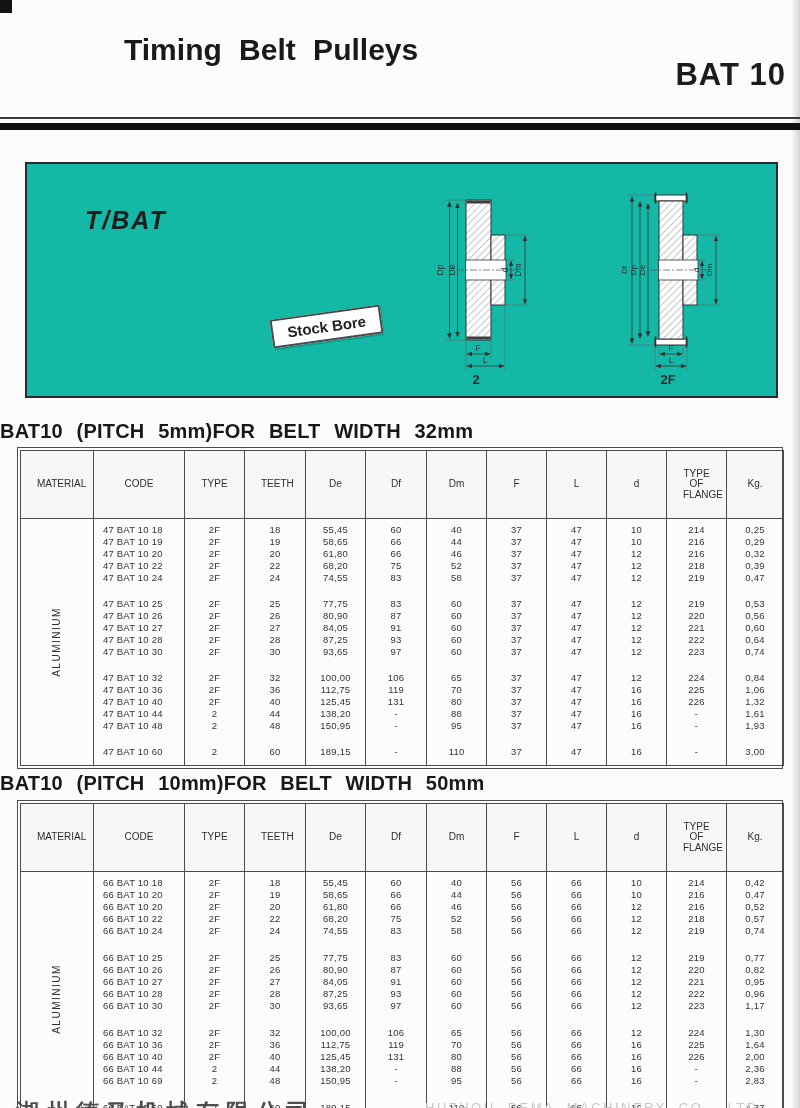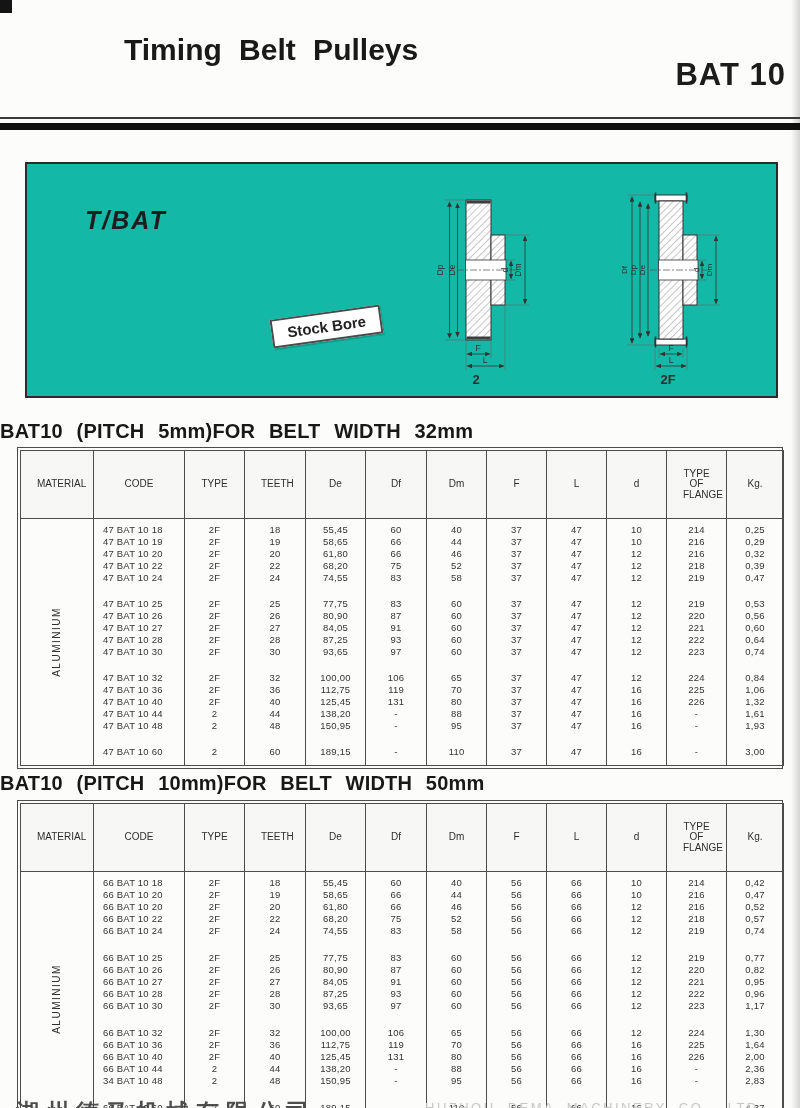--- a/index.html
+++ b/index.html
@@ -737,21 +737,21 @@
             <td>138,20</td>
             <td>-</td>
             <td>88</td>
             <td>56</td>
             <td>66</td>
             <td>16</td>
             <td>-</td>
             <td>2,36</td>
           </tr>
           <tr>
-            <td class="code">34 BAT 10 48</td>
+            <td class="code">66 BAT 10 69</td>
             <td>2</td>
             <td>48</td>
             <td>150,95</td>
             <td>-</td>
             <td>95</td>
             <td>56</td>
             <td>66</td>
             <td>16</td>
             <td>-</td>
             <td>2,83</td>

